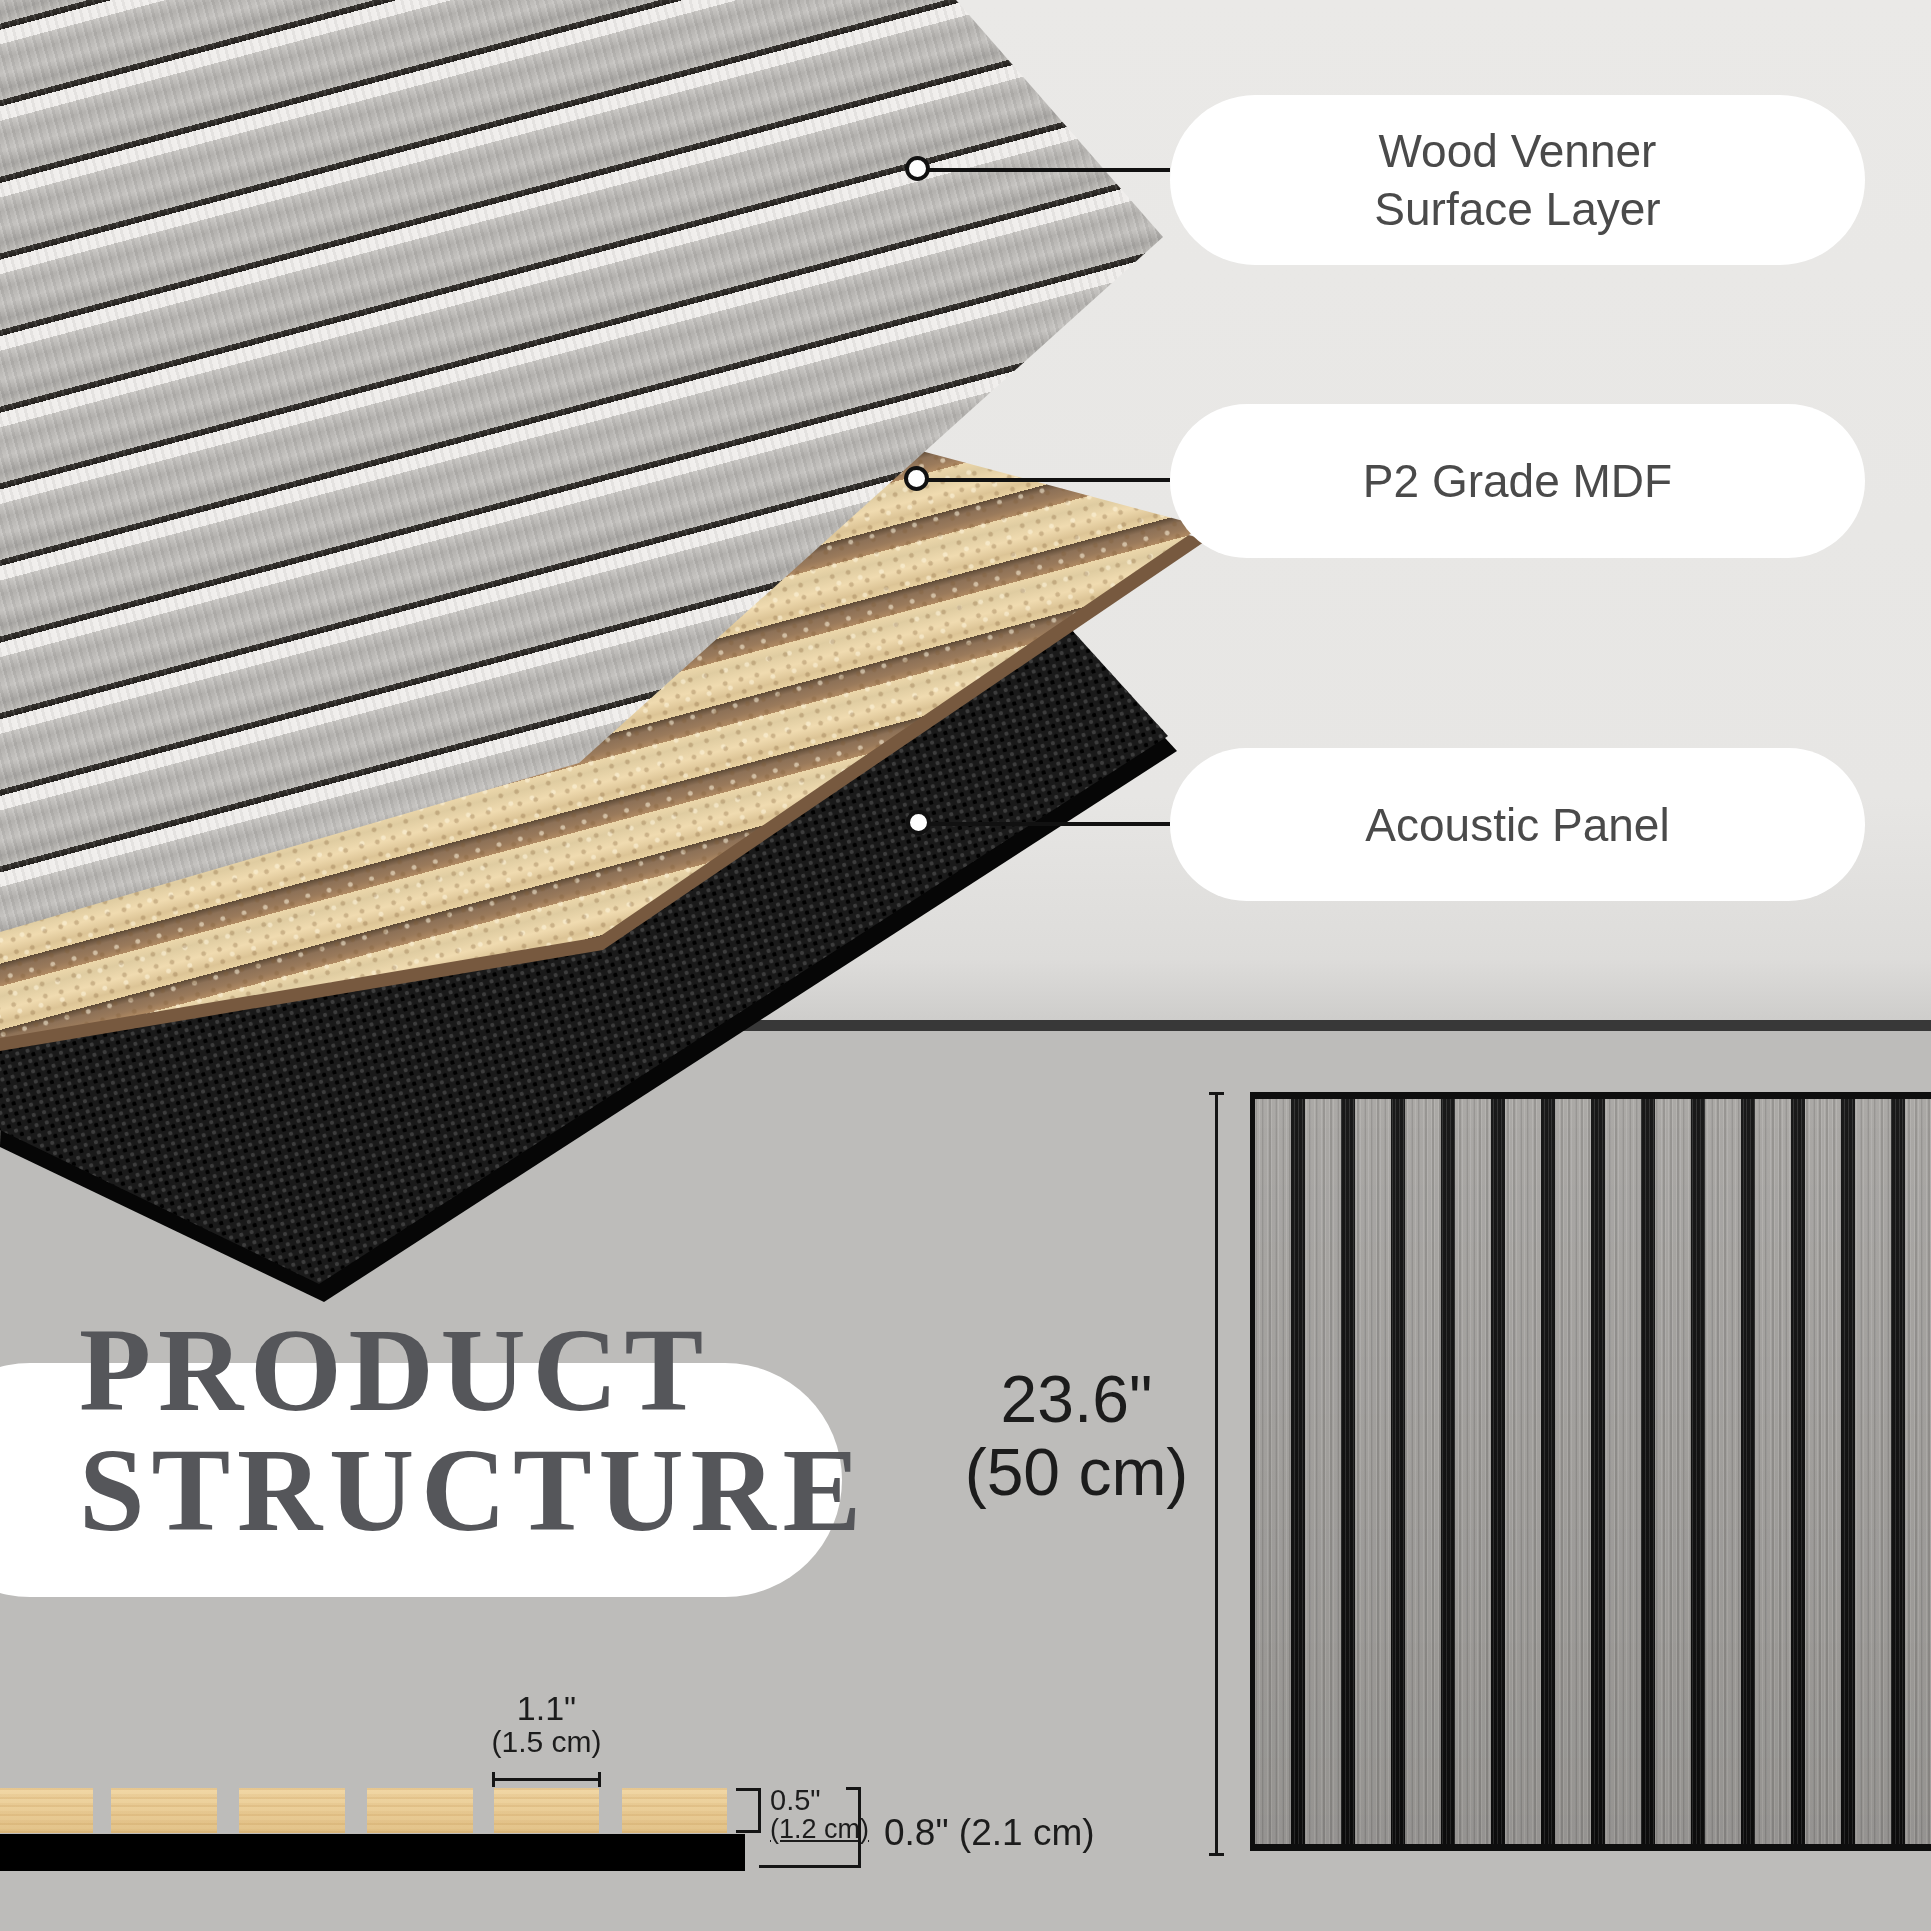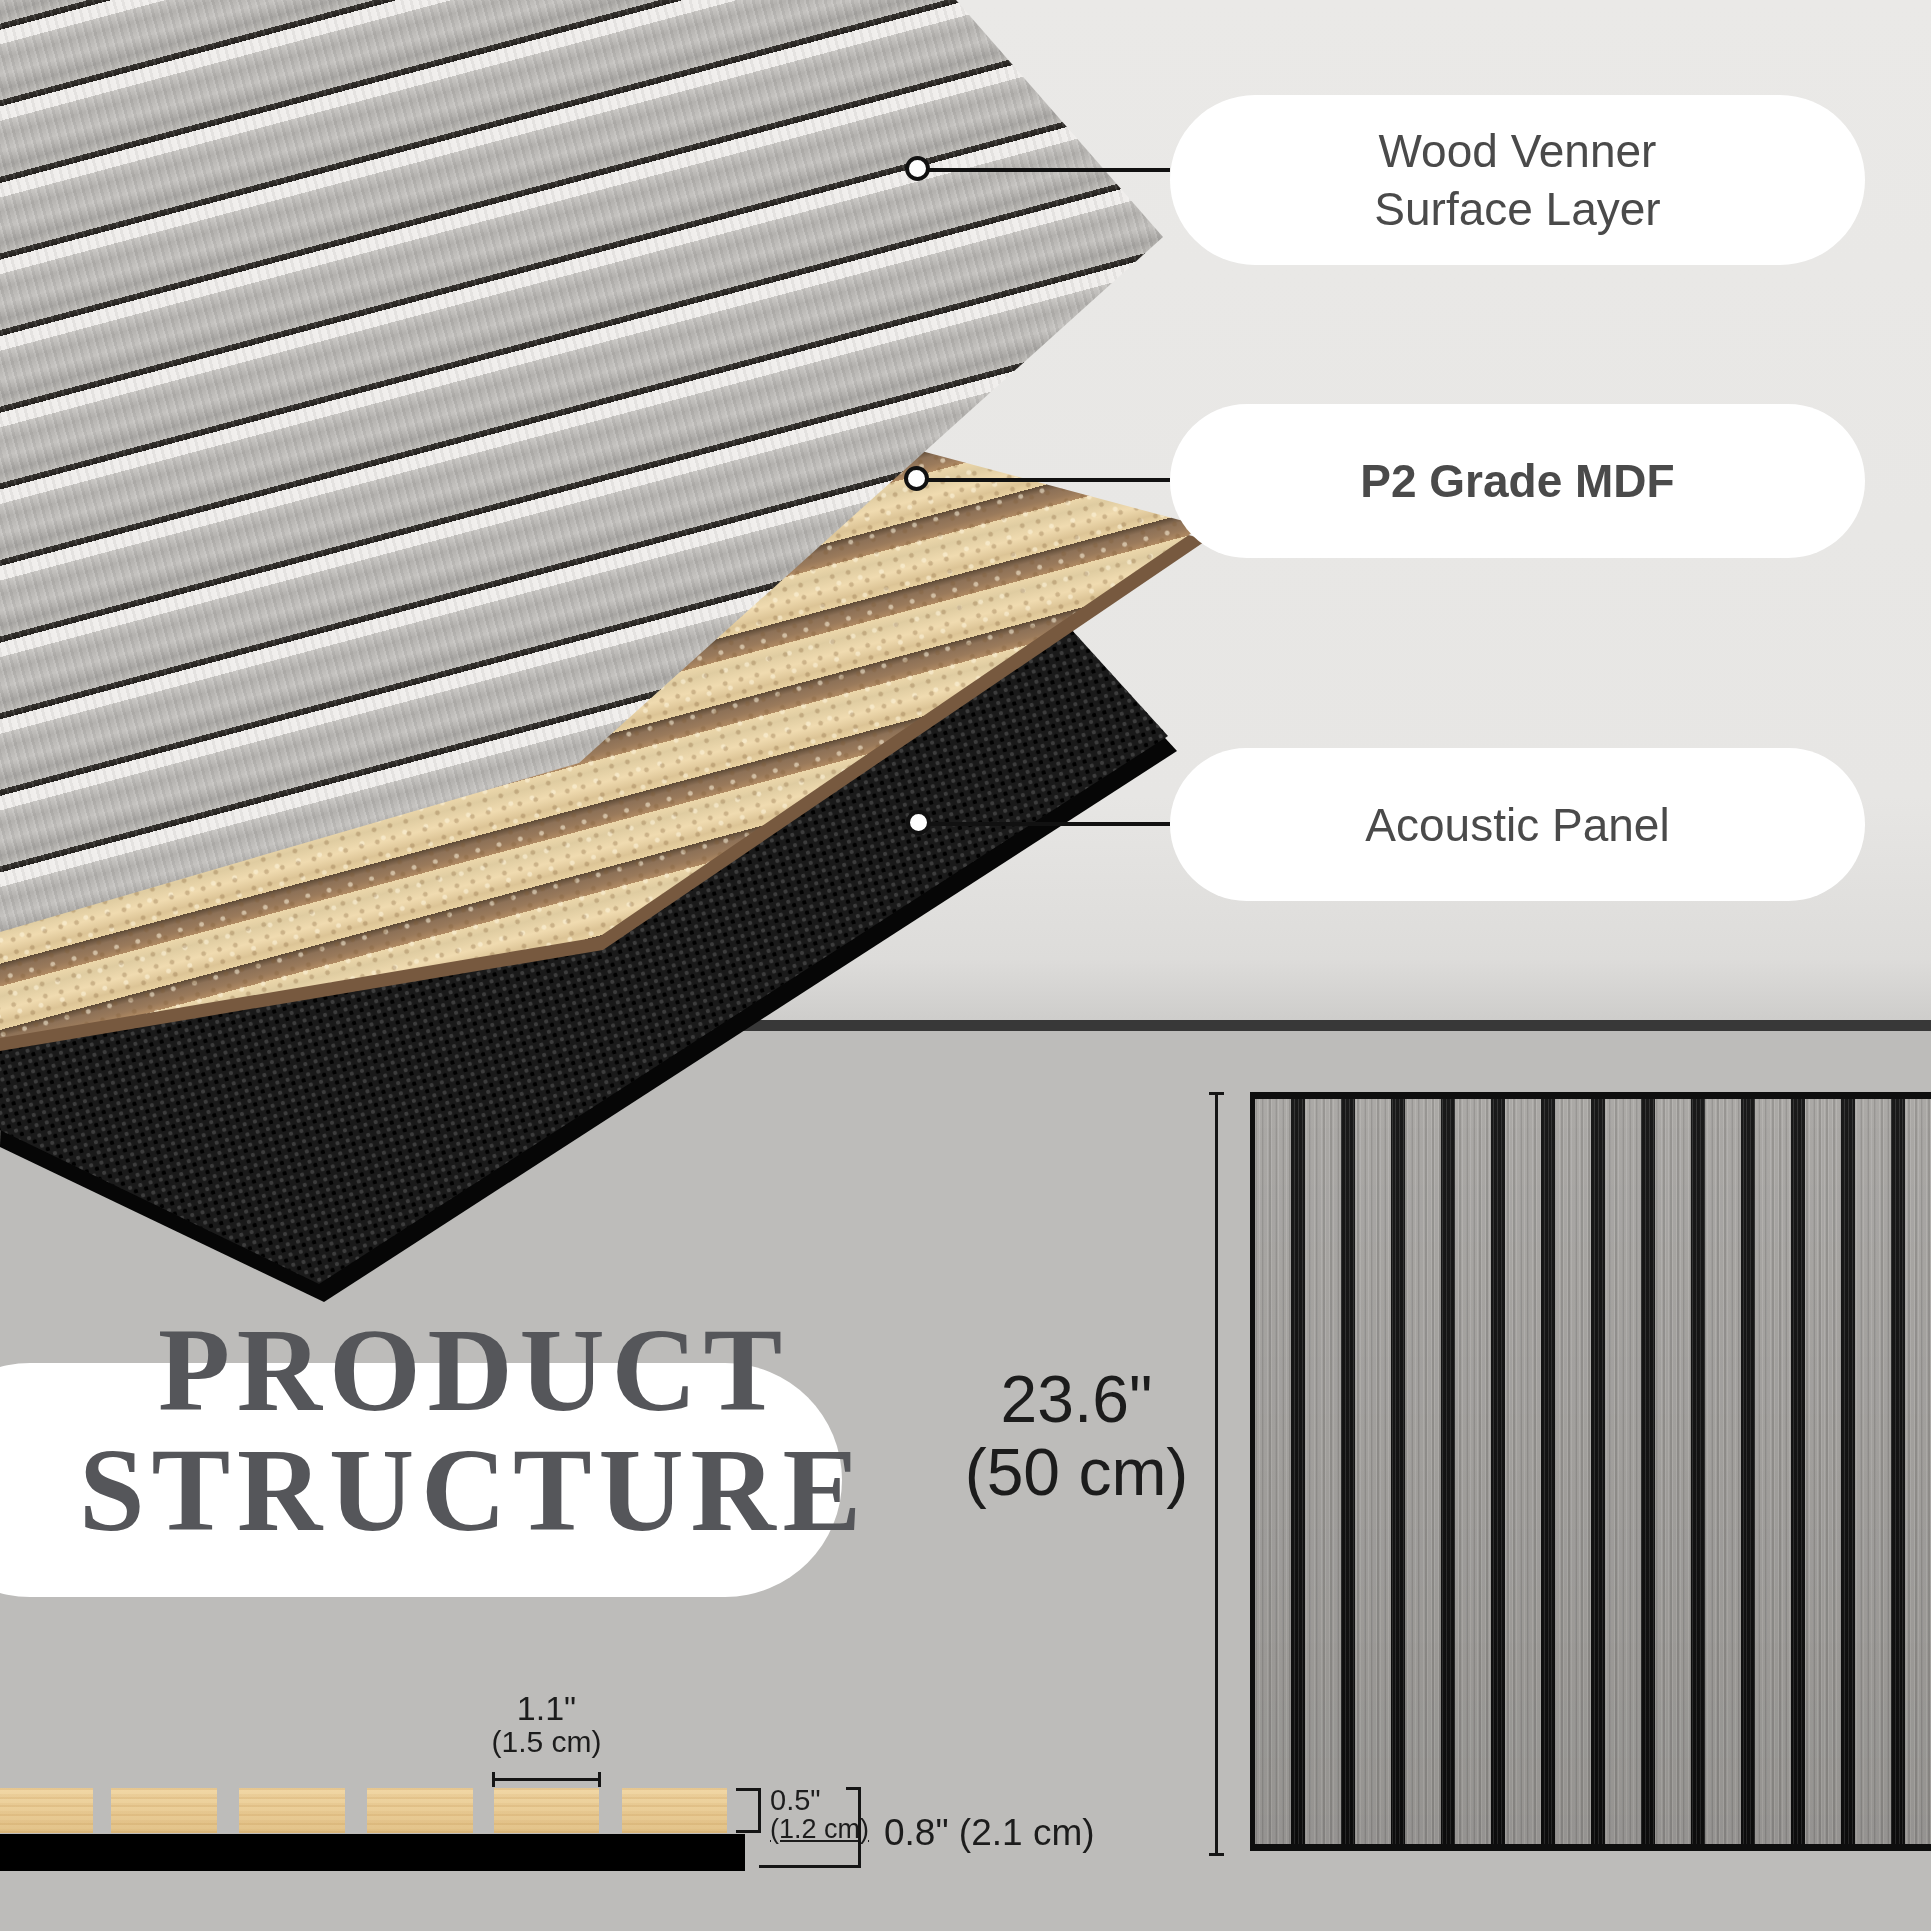--- a/index.html
+++ b/index.html
@@ -1,21 +1,21 @@
 <!DOCTYPE html>
 <html><head>
 <meta charset="utf-8">
 <style>
   html,body{margin:0;padding:0;background:#888;}
   #stage{
     position:relative;width:1931px;height:1931px;overflow:hidden;
     font-family:"Liberation Sans", sans-serif;
     -webkit-font-smoothing:antialiased;
   }
-  .abs{position:absolute;text-align:center;}
+  .abs{position:absolute;}
 
   
   #top-bg{left:0;top:0;width:1931px;height:1020px;
     background:linear-gradient(180deg,#eae9e7 0%,#e7e6e4 78%,#dddcda 94%,#cecdcb 100%);}
   #bottom-bg{left:0;top:1030px;width:1931px;height:901px;background:#bdbcba;}
   #divider{left:0;top:1020px;width:1931px;height:10.6px;background:#383838;}
 
   
   .layer{left:0;top:0;width:1931px;height:1931px;}
   .stripes{position:absolute;left:-483px;top:-579px;width:3090px;height:2510px;transform:rotate(-15deg);}
@@ -111,21 +111,21 @@
   <div class="abs dot" style="left:905px;top:156px;"></div>
   <div class="abs connector" style="left:917px;top:478px;width:253px;"></div>
   <div class="abs dot" style="left:904px;top:466px;"></div>
   <div class="abs connector" style="left:919px;top:822px;width:251px;"></div>
   <div class="abs dot" style="left:906px;top:810px;"></div>
 
   <div class="abs pill" style="top:95px;height:170px;">
     <div>Wood Venner</div>
     <div>Surface Layer</div>
   </div>
-  <div class="abs pill" style="top:404px;height:154px;font-weight:bold;">
+  <div class="abs pill" style="top:404px;height:154px;">
     <div>P2 Grade MDF</div>
   </div>
   <div class="abs pill" style="top:748px;height:153px;">
     <div>Acoustic Panel</div>
   </div>
 
   <div id="title-blob" class="abs"></div>
   <div id="title" class="abs">
     <div>PRODUCT</div>
     <div>STRUCTURE</div>

